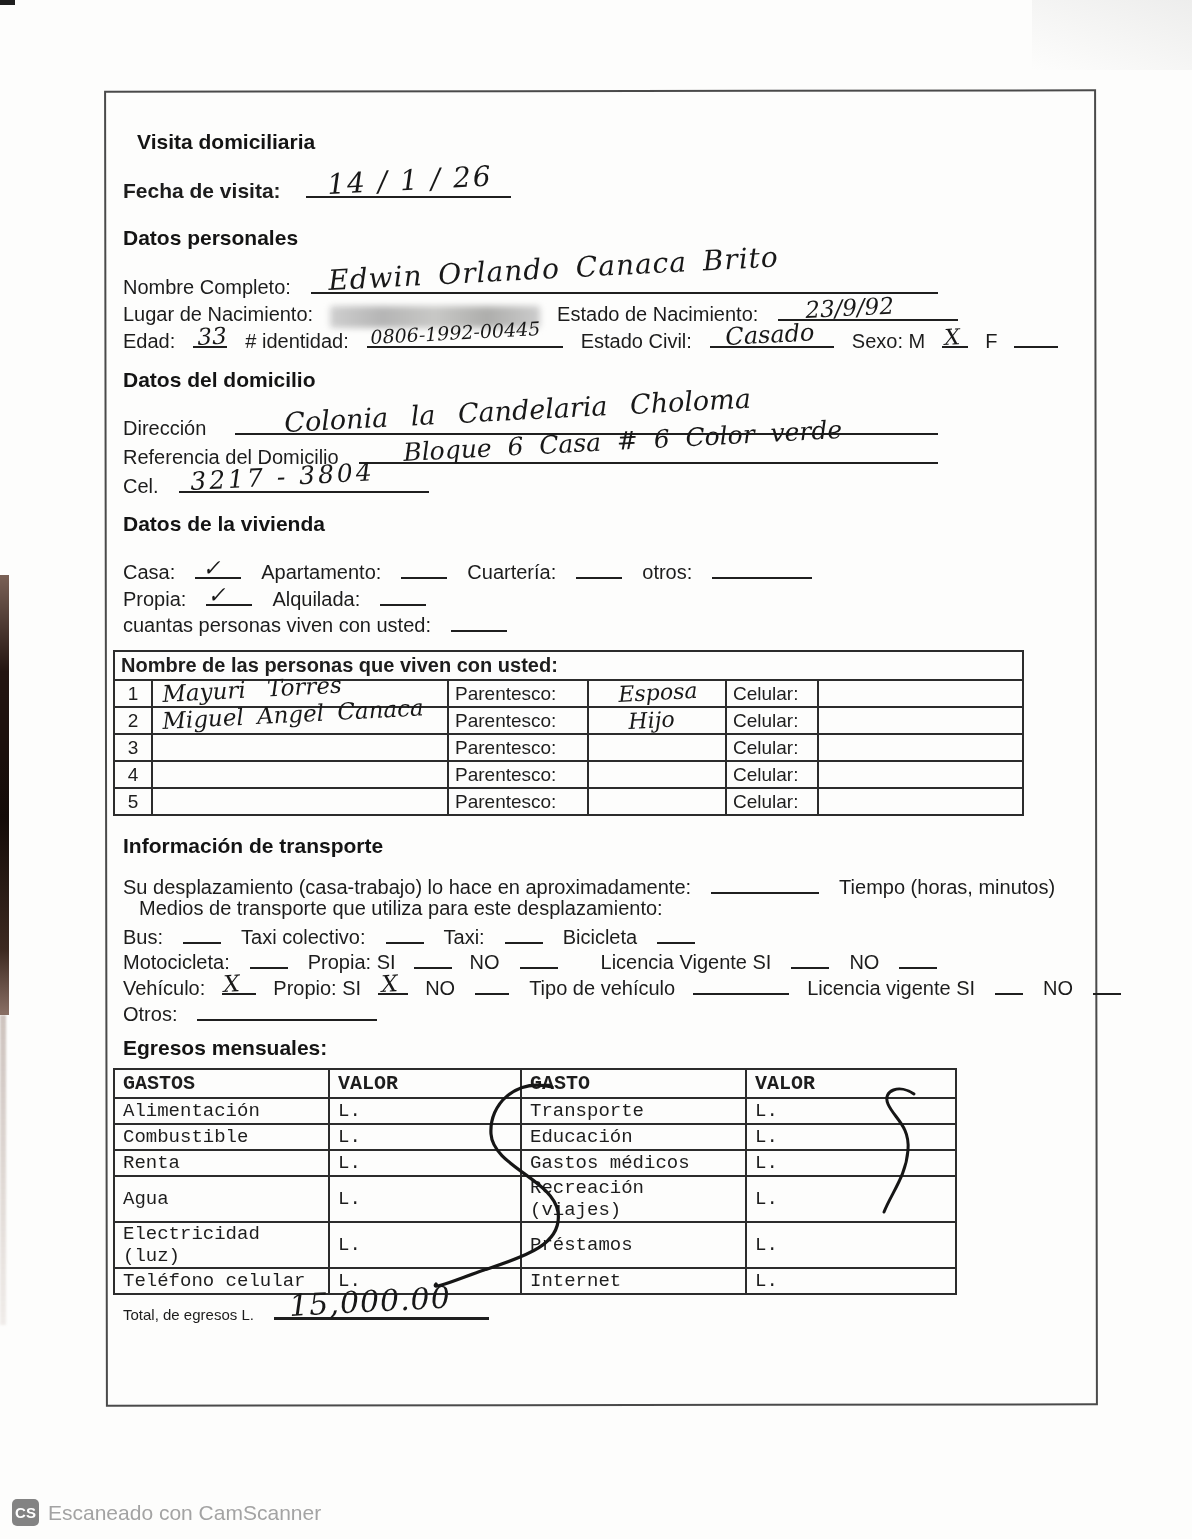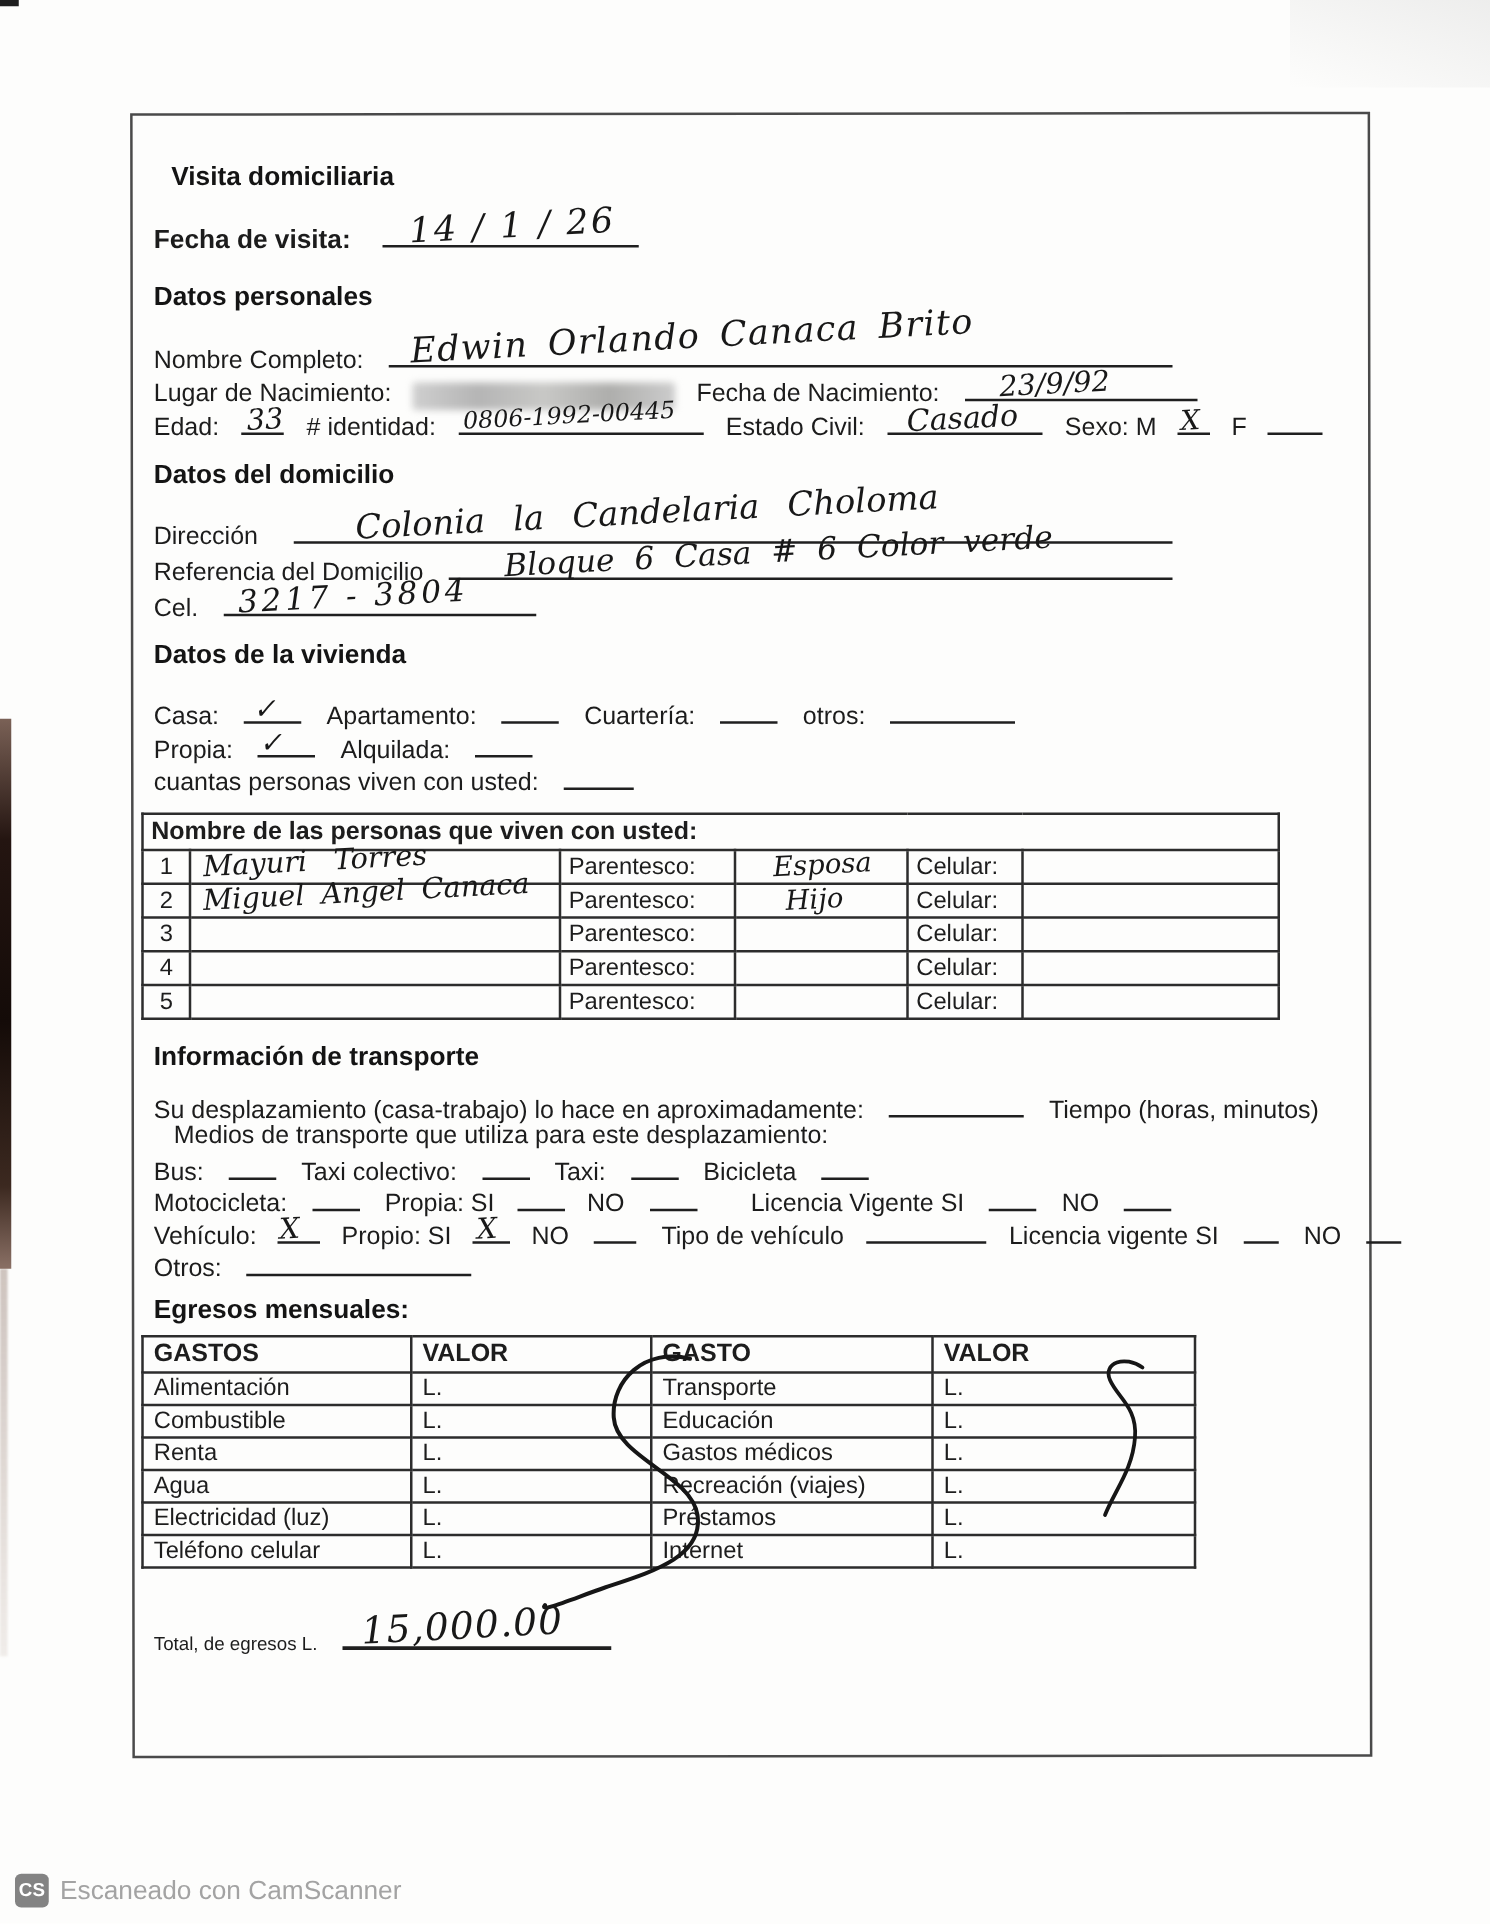--- a/index.html
+++ b/index.html
@@ -29,21 +29,21 @@
     background:linear-gradient(200deg,rgba(190,190,190,0.25),rgba(255,255,255,0));}
   .blurbox{display:inline-block;width:210px;height:22px;margin:0 2px;position:relative;top:4px;
     background:linear-gradient(90deg,#cfcfcf 0%,#b5b5b5 25%,#c8c8c6 50%,#aeaeac 75%,#cccccc 100%);
     filter:blur(3px);border-radius:3px;align-self:center;}
   table{border-collapse:collapse;table-layout:fixed;}
   .ptable{position:absolute;left:113px;top:650px;width:909px;}
   .ptable td,.ptable th{border:2px solid #2c2c2c;font-size:19px;padding:0 6px;height:25px;overflow:visible;}
   .ptable th{text-align:left;font-size:20px;height:27px;}
   .ptable .num{text-align:center;padding:0;}
   .etable{position:absolute;left:113px;top:1068px;width:842px;}
-  .etable td,.etable th{border:2px solid #2c2c2c;font-size:19px;padding:0 8px;height:24px;}
+  .etable td,.etable th{border:2px solid #2c2c2c;font-size:19px;padding:0 8px;height:24px;font-family:Liberation Mono, monospace;}
   .etable th{text-align:left;font-size:20px;height:27px;}
   .cellhw{position:relative;}
   .cellhw .hw{bottom:1px;}
   .overlay{position:absolute;left:0;top:0;pointer-events:none;}
   .watermark{position:absolute;left:12px;top:1499px;display:flex;align-items:center;gap:9px;}
   .cs-badge{width:27px;height:27px;border-radius:5px;background:#838383;color:#ffffff;
     font-weight:bold;font-size:15px;display:flex;align-items:center;justify-content:center;}
   .wm-text{color:#a3a3a3;font-size:21px;}
   .title{position:absolute;left:105px;top:130px;width:988px;font-size:21px;font-weight:bold;color:#141414;margin-left:32px;}
 </style>
@@ -72,21 +72,21 @@
   <div class="line" style="top:272px;left:123px;width:820px;">
     <span>Nombre Completo:</span>
     <span class="blank grow">
       <span class="hw" style="font-size:28px;left:18px;letter-spacing:1px;word-spacing:6px;">Edwin  Orlando  Canaca  Brito</span>
     </span>
   </div>
 
   <div class="line" style="top:299px;left:123px;width:840px;">
     <span>Lugar de Nacimiento:</span>
     <span class="blurbox"></span>
-    <span>Fecha de Nacimiento:</span>
+    <span>Estado de Nacimiento:</span>
     <span class="blank grow">
       <span class="hw" style="font-size:23px;left:28px;">23/9/92</span>
     </span>
   </div>
 
   <div class="line" style="top:326px;left:123px;width:845px;">
     <span>Edad:</span>
     <span class="blank" style="width:34px;margin:0 3px;">
       <span class="hw" style="font-size:23px;left:5px;">33</span>
     </span>

